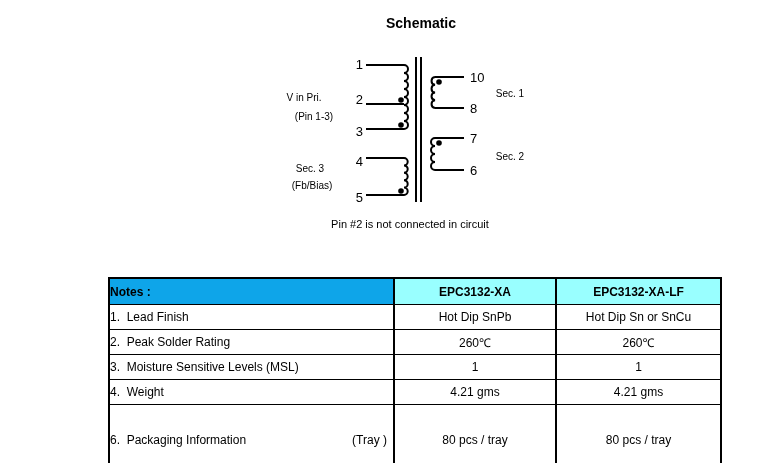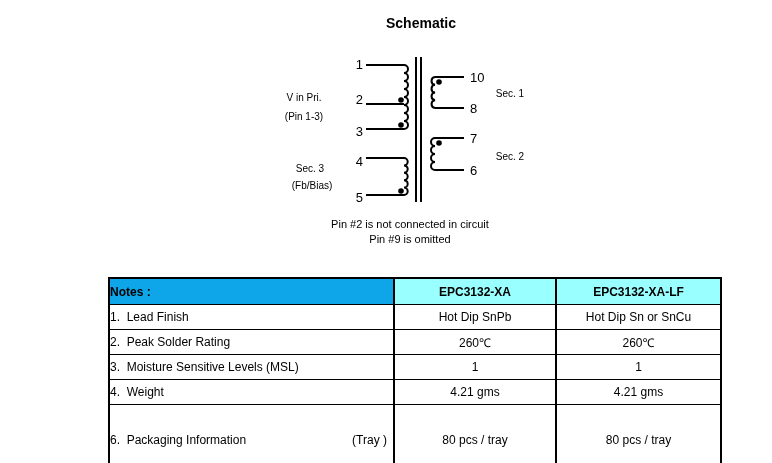--- a/index.html
+++ b/index.html
@@ -98,28 +98,27 @@
   <div class="abs pin-num left" style="left:343px;top:93px;width:20px;">2</div>
   <div class="abs pin-num left" style="left:343px;top:125px;width:20px;">3</div>
   <div class="abs pin-num left" style="left:343px;top:155px;width:20px;">4</div>
   <div class="abs pin-num left" style="left:343px;top:191px;width:20px;">5</div>
   <div class="abs pin-num right" style="left:470px;top:71px;width:24px;">10</div>
   <div class="abs pin-num right" style="left:470px;top:102px;width:24px;">8</div>
   <div class="abs pin-num right" style="left:470px;top:132px;width:24px;">7</div>
   <div class="abs pin-num right" style="left:470px;top:164px;width:24px;">6</div>
 
   <div class="abs sch-label" style="left:266px;top:91px;width:76px;">V in Pri.</div>
-  <div class="abs sch-label" style="left:266px;top:110px;width:76px;">(Pin 1-3)</div>
+  <div class="abs sch-label" style="left:276px;top:110px;width:76px;">(Pin 1-3)</div>
   <div class="abs sch-label" style="left:272px;top:162px;width:76px;">Sec. 3</div>
   <div class="abs sch-label" style="left:274px;top:179px;width:76px;">(Fb/Bias)</div>
   <div class="abs sch-label" style="left:485px;top:87px;width:50px;">Sec. 1</div>
   <div class="abs sch-label" style="left:485px;top:150px;width:50px;">Sec. 2</div>
 
   <div class="abs sch-note" style="left:250px;top:217px;width:320px;">Pin #2 is not connected in circuit</div>
-  <div class="abs sch-note" style="left:250px;top:232px;width:320px;">Pin #9 is omitted</div>
 
   <table class="notes-table">
     <colgroup>
       <col style="width:285px;">
         <col style="width:162px;">
         <col style="width:165px;">
     </colgroup>
     <thead>
       <tr>
         <th class="c-label" style="background: #0ea5e9;">Notes :</th>

